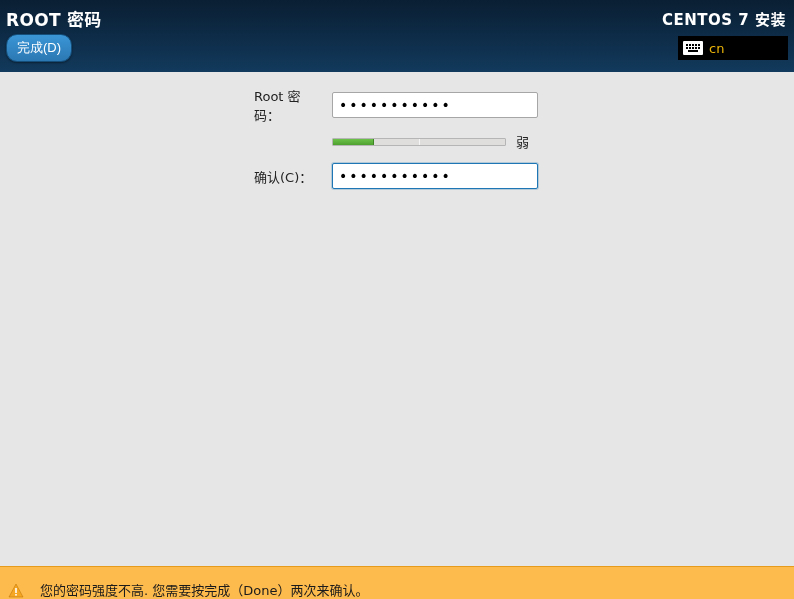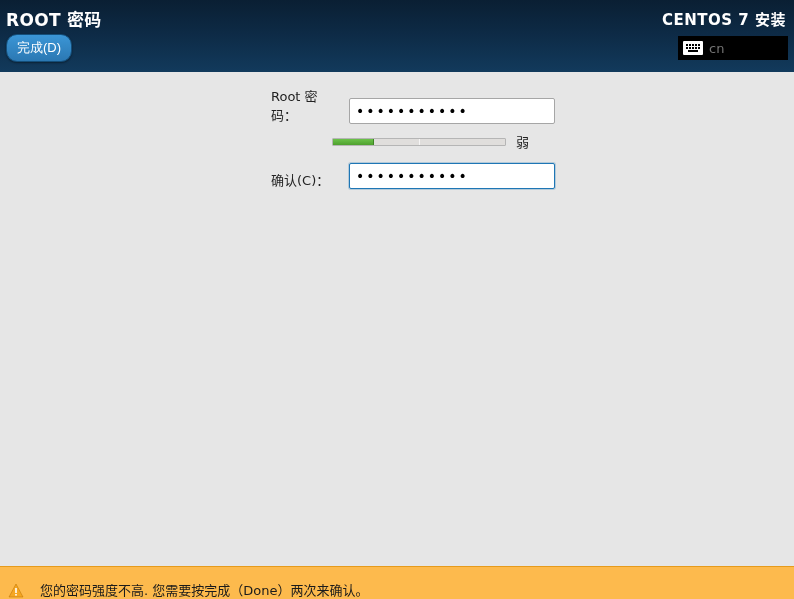--- a/index.html
+++ b/index.html
@@ -50,36 +50,36 @@
     padding-left: 4px;
     gap: 6px;
   }
   .kb-box .icon-wrap {
     width: 20px; height: 14px;
     background: #fff;
     border-radius: 1px;
     display: flex; align-items: center; justify-content: center;
   }
   .kb-box svg { display: block; }
-  .kb-box .lang { color: #737373; font-size: 13px; }
+  .kb-box .lang { color: #eab308; font-size: 13px; }
 
   .content {
     flex: 1 1 auto;
     background: #e6e6e6;
     position: relative;
   }
   .form-wrap {
     position: absolute;
     left: 254px; top: 14px;
     width: 520px;
     font-size: 13px;
     color: #222;
   }
   .desc { margin-bottom: 12px; }
-  .row { display: flex; align-items: flex-end; margin-bottom: 8px; margin-left: 17px; }
+  .row { display: flex; align-items: center; margin-bottom: 8px; }
   .row .lbl { width: 78px; text-align: left; padding-right: 6px; color: #222; }
   .row input[type=password] {
     width: 206px; height: 26px;
     border: 1px solid #a6a6a6;
     background: #fff;
     padding: 2px 6px;
     font-family: inherit;
     font-size: 14px;
     border-radius: 2px;
     outline: none;

